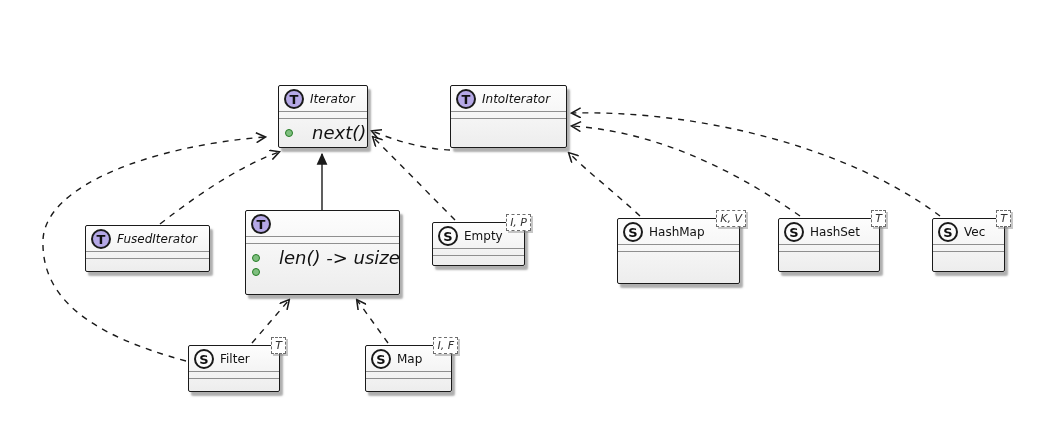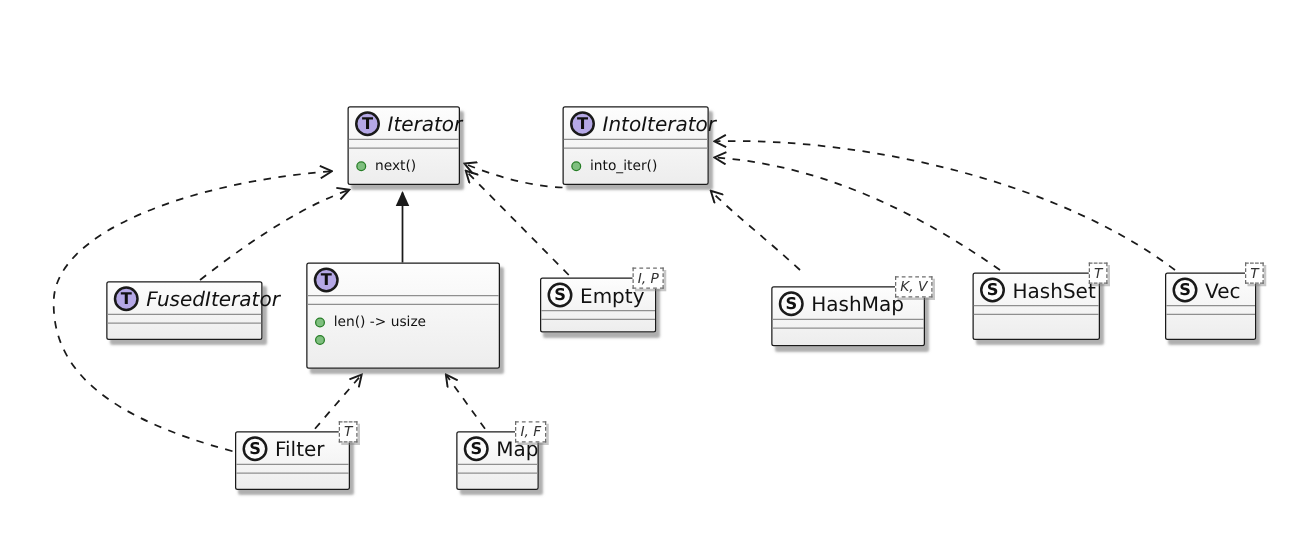--- a/index.html
+++ b/index.html
@@ -27,26 +27,26 @@
   }
   .circ{
     width:20px;height:20px;border-radius:50%;
     border:2px solid #1a1a1a;
     display:flex;align-items:center;justify-content:center;
     font-weight:bold;font-size:13px;color:#101010;
     flex:0 0 auto;box-sizing:border-box;
   }
   .circ.trait{background:#b5a8e6;}
   .circ.struct{background:#fcfcfc;}
-  .cls-name{font-size:16px;color:#111;white-space:nowrap;}
+  .cls-name{font-size:12px;color:#111;white-space:nowrap;}
   .cls-name.trait{font-style:italic;}
   .sep{border-top:1px solid #8f8f8f;width:100%;}
   .fields{min-height:6px;flex:0 0 auto;}
   .methods{padding:3px 8px 4px 6px;flex:1 1 auto;}
-  .method{display:flex;align-items:center;gap:7px;font-size:11px;color:#111;line-height:21px;white-space:nowrap;}
+  .method{display:flex;align-items:center;gap:19px;font-size:18px;color:#111;line-height:21px;white-space:nowrap;font-style:italic;}
   .dot{
     width:8px;height:8px;border-radius:50%;
     background:#7fbf7f;border:1px solid #267d26;
     flex:0 0 auto;box-sizing:border-box;
   }
   .gtag{
     position:absolute;top:-9px;right:-7px;
     background:#ffffff;
     border:1px dashed #6d6d6d;
     font-size:11px;font-style:italic;color:#333;
@@ -100,26 +100,20 @@
   </div>
 
   <div class="uml-box" style="left:450px;top:85px;width:117px;height:63px;">
     <div class="title">
       <span class="circ trait">T</span>
       <span class="cls-name trait">IntoIterator</span>
     </div>
     <div class="sep"></div>
     <div class="fields"></div>
     <div class="sep"></div>
-    <div class="methods">
-      <div class="method">
-        <span class="dot"></span>
-        <span>into_iter()</span>
-      </div>
-    </div>
   </div>
 
   <div class="uml-box" style="left:85px;top:225px;width:125px;height:47px;">
     <div class="title">
       <span class="circ trait">T</span>
       <span class="cls-name trait">FusedIterator</span>
     </div>
     <div class="sep"></div>
     <div class="fields"></div>
     <div class="sep"></div>
@@ -149,21 +143,21 @@
     <div class="title">
       <span class="circ struct">S</span>
       <span class="cls-name">Empty</span>
     </div>
     <div class="sep"></div>
     <div class="fields"></div>
     <div class="sep"></div>
     <div class="methods"></div>
   </div>
 
-  <div class="uml-box" style="left:617px;top:218px;width:123px;height:48px;margin-top:11px;">
+  <div class="uml-box" style="left:617px;top:218px;width:123px;height:66px;">
     <span class="gtag">K, V</span>
     <div class="title">
       <span class="circ struct">S</span>
       <span class="cls-name">HashMap</span>
     </div>
     <div class="sep"></div>
     <div class="fields"></div>
     <div class="sep"></div>
     <div class="methods"></div>
   </div>
@@ -197,21 +191,21 @@
     <div class="title">
       <span class="circ struct">S</span>
       <span class="cls-name">Filter</span>
     </div>
     <div class="sep"></div>
     <div class="fields"></div>
     <div class="sep"></div>
     <div class="methods"></div>
   </div>
 
-  <div class="uml-box" style="left:365px;top:345px;width:66px;height:47px;">
+  <div class="uml-box" style="left:365px;top:345px;width:87px;height:47px;">
     <span class="gtag">I, F</span>
     <div class="title">
       <span class="circ struct">S</span>
       <span class="cls-name">Map</span>
     </div>
     <div class="sep"></div>
     <div class="fields"></div>
     <div class="sep"></div>
     <div class="methods"></div>
   </div>

